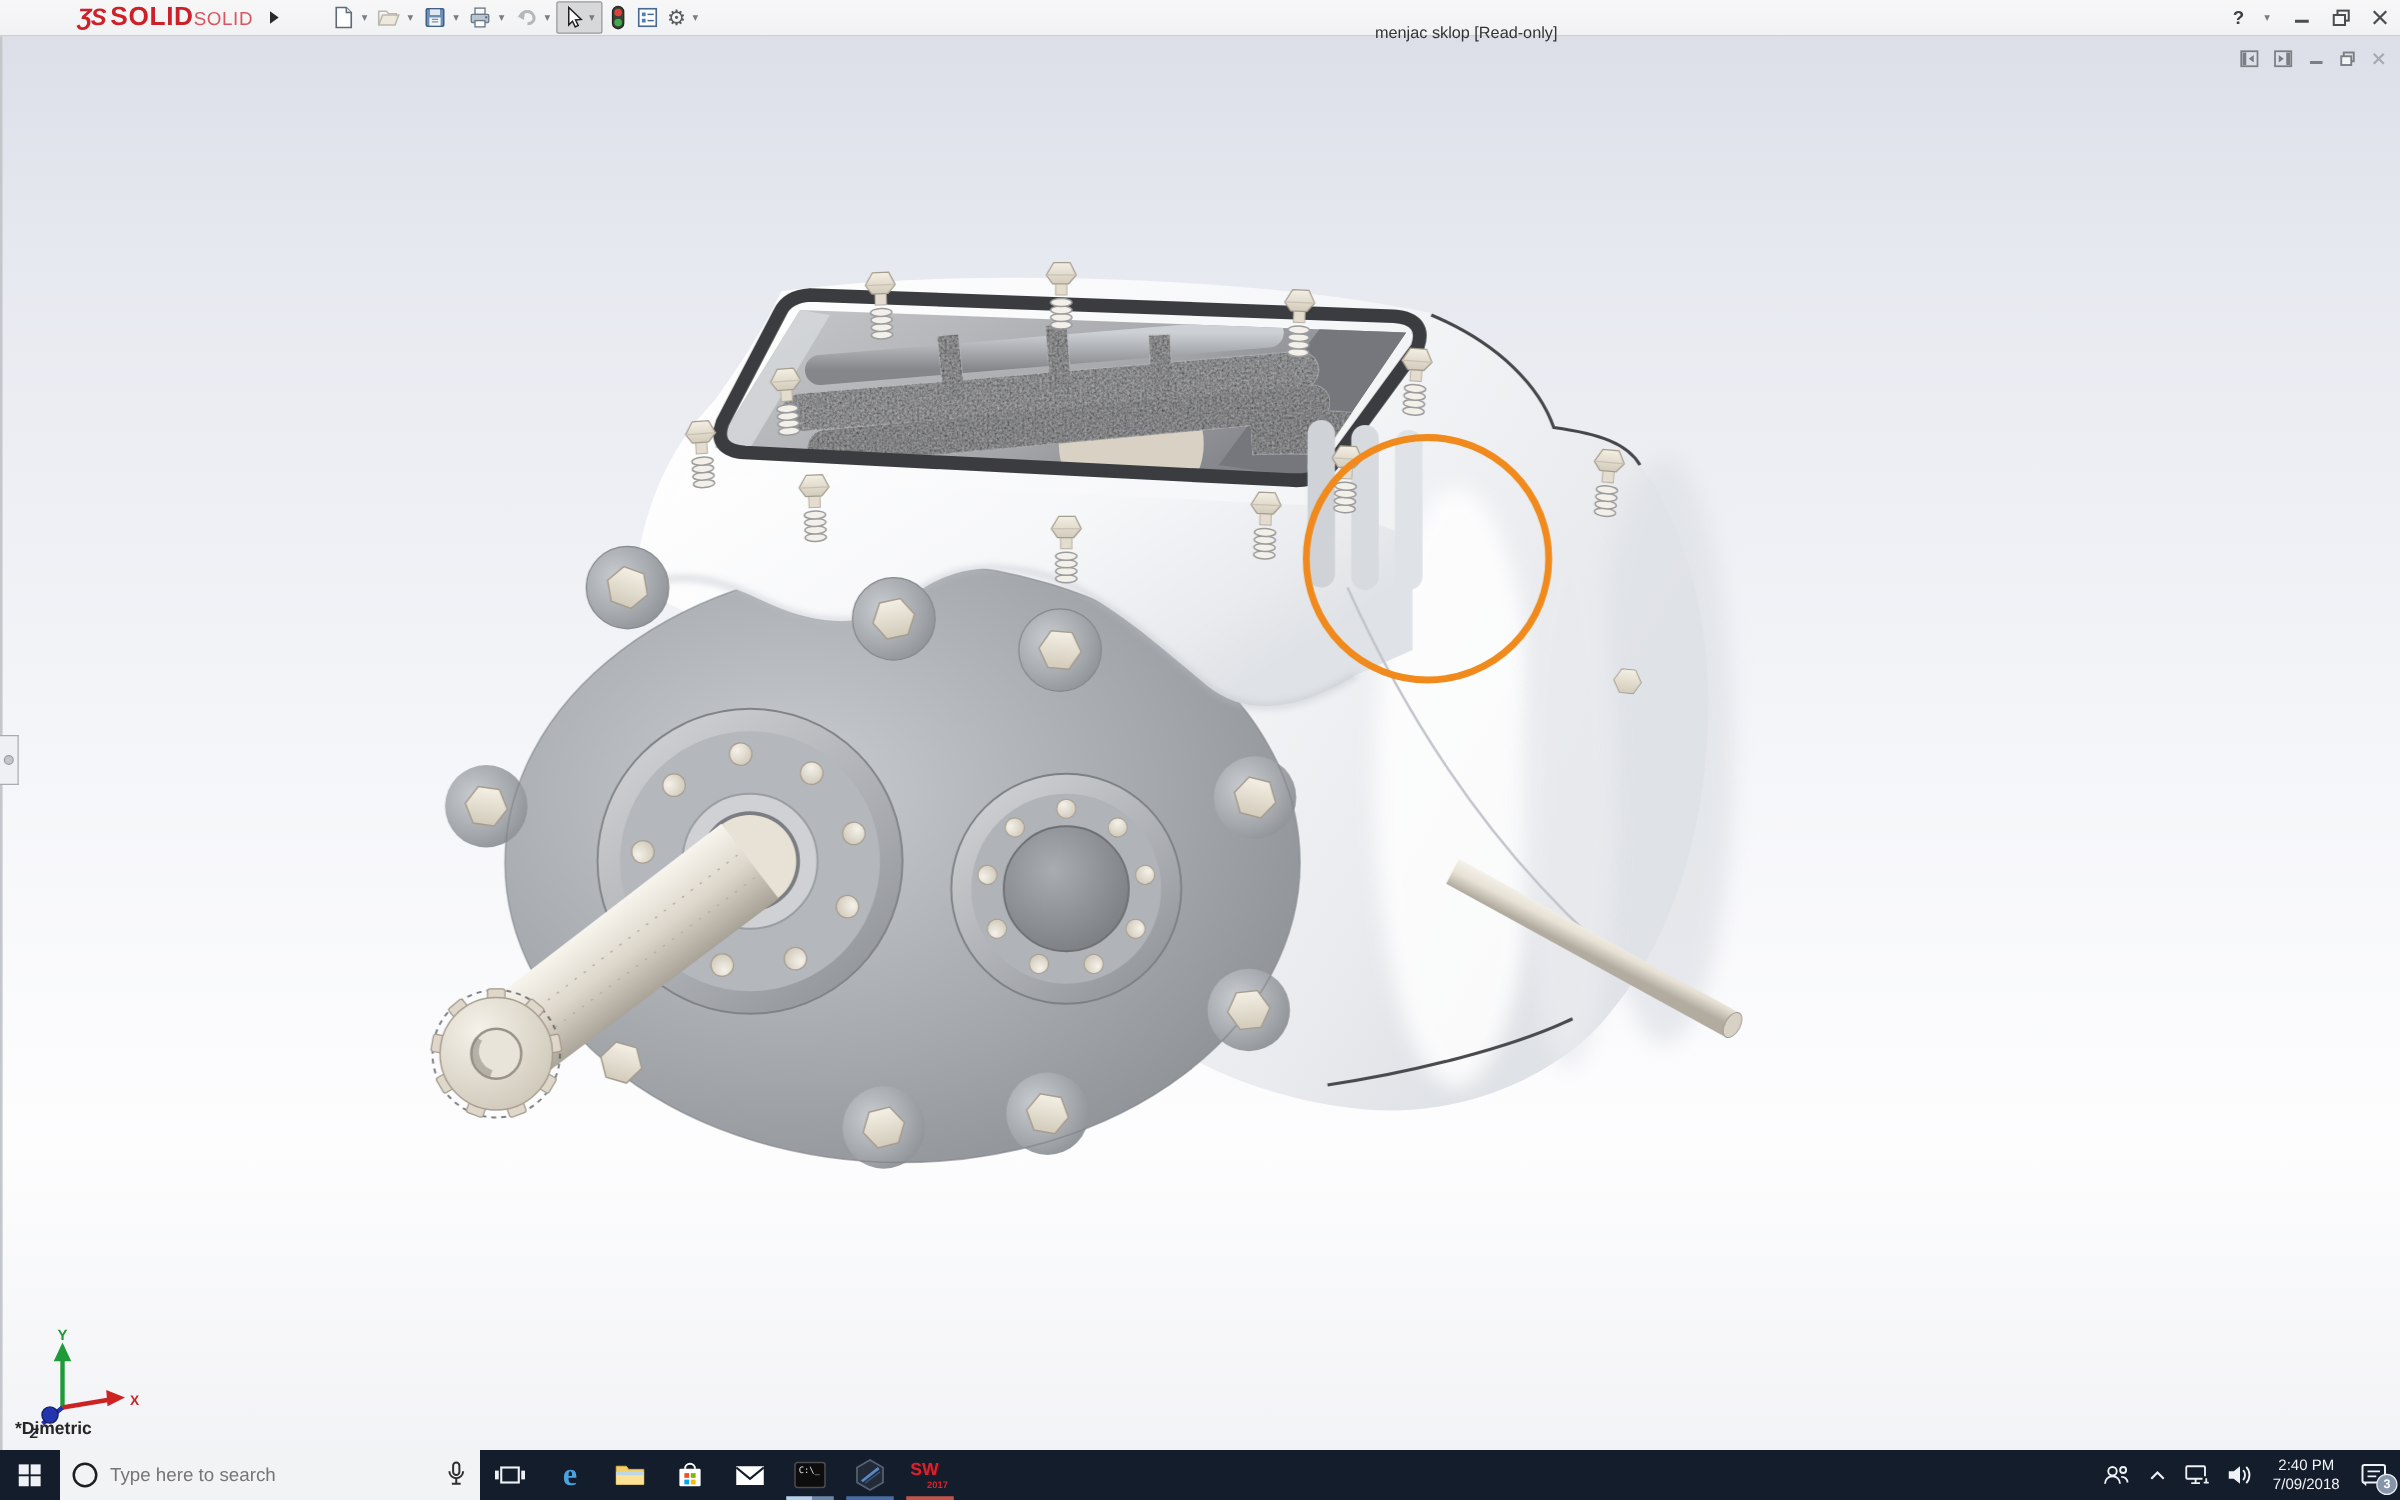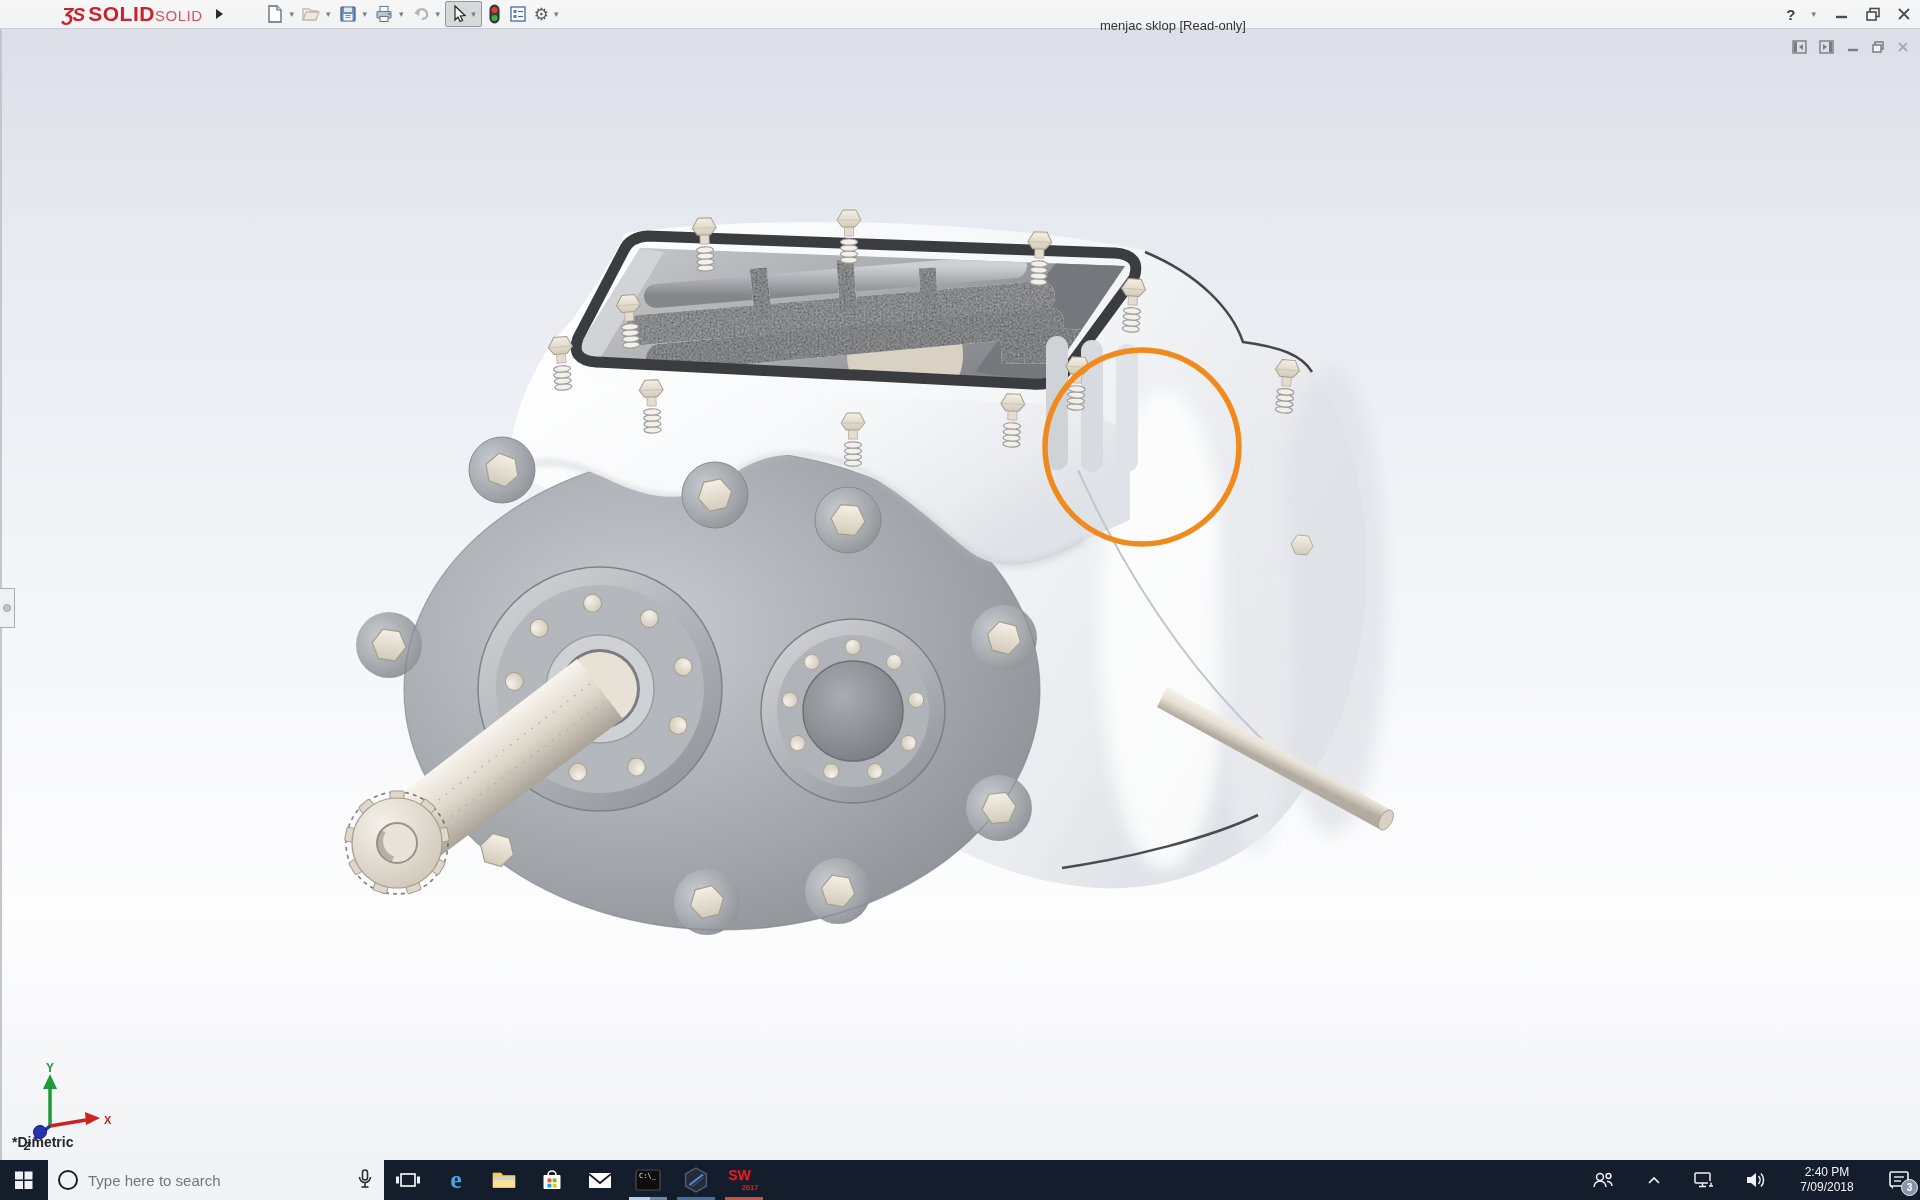--- a/index.html
+++ b/index.html
@@ -52,21 +52,21 @@
   .start{width:48px;display:flex;align-items:center;justify-content:center;}
   .searchbox{width:336px;background:#f2f3f4;display:flex;align-items:center;position:relative;}
   .searchbox input{border:none;outline:none;background:transparent;font-size:15px;color:#444;
                    font-family:"Liberation Sans",sans-serif;width:250px;margin-left:8px;}
   .cortana{margin-left:10px;width:20px;height:20px;border-radius:50%;border:2.5px solid #1f1f1f;box-sizing:border-box;}
   .mic{position:absolute;right:10px;top:8px;}
   .taskapps{display:flex;align-items:stretch;}
   .app{width:48px;position:relative;display:flex;align-items:center;justify-content:center;}
   .app svg{display:block;}
   .underline{position:absolute;bottom:0;left:5px;width:38px;height:3px;}
-  .tray{margin-left:auto;display:flex;align-items:center;gap:28px;padding-right:8px;}
+  .tray{margin-left:auto;display:flex;align-items:center;gap:10px;padding-right:8px;}
   .tray svg{display:block;}
   .clock{color:#f2f4f7;font-size:12px;text-align:center;line-height:1.25;min-width:62px;}
   .action{position:relative;}
   .badge{position:absolute;right:-6px;bottom:-4px;width:15px;height:15px;border-radius:50%;
          background:#8795ab;border:1px solid #e8ecf2;color:#fff;font-size:10px;font-weight:bold;
          display:flex;align-items:center;justify-content:center;}
 </style>
 </head>
 <body>
 

